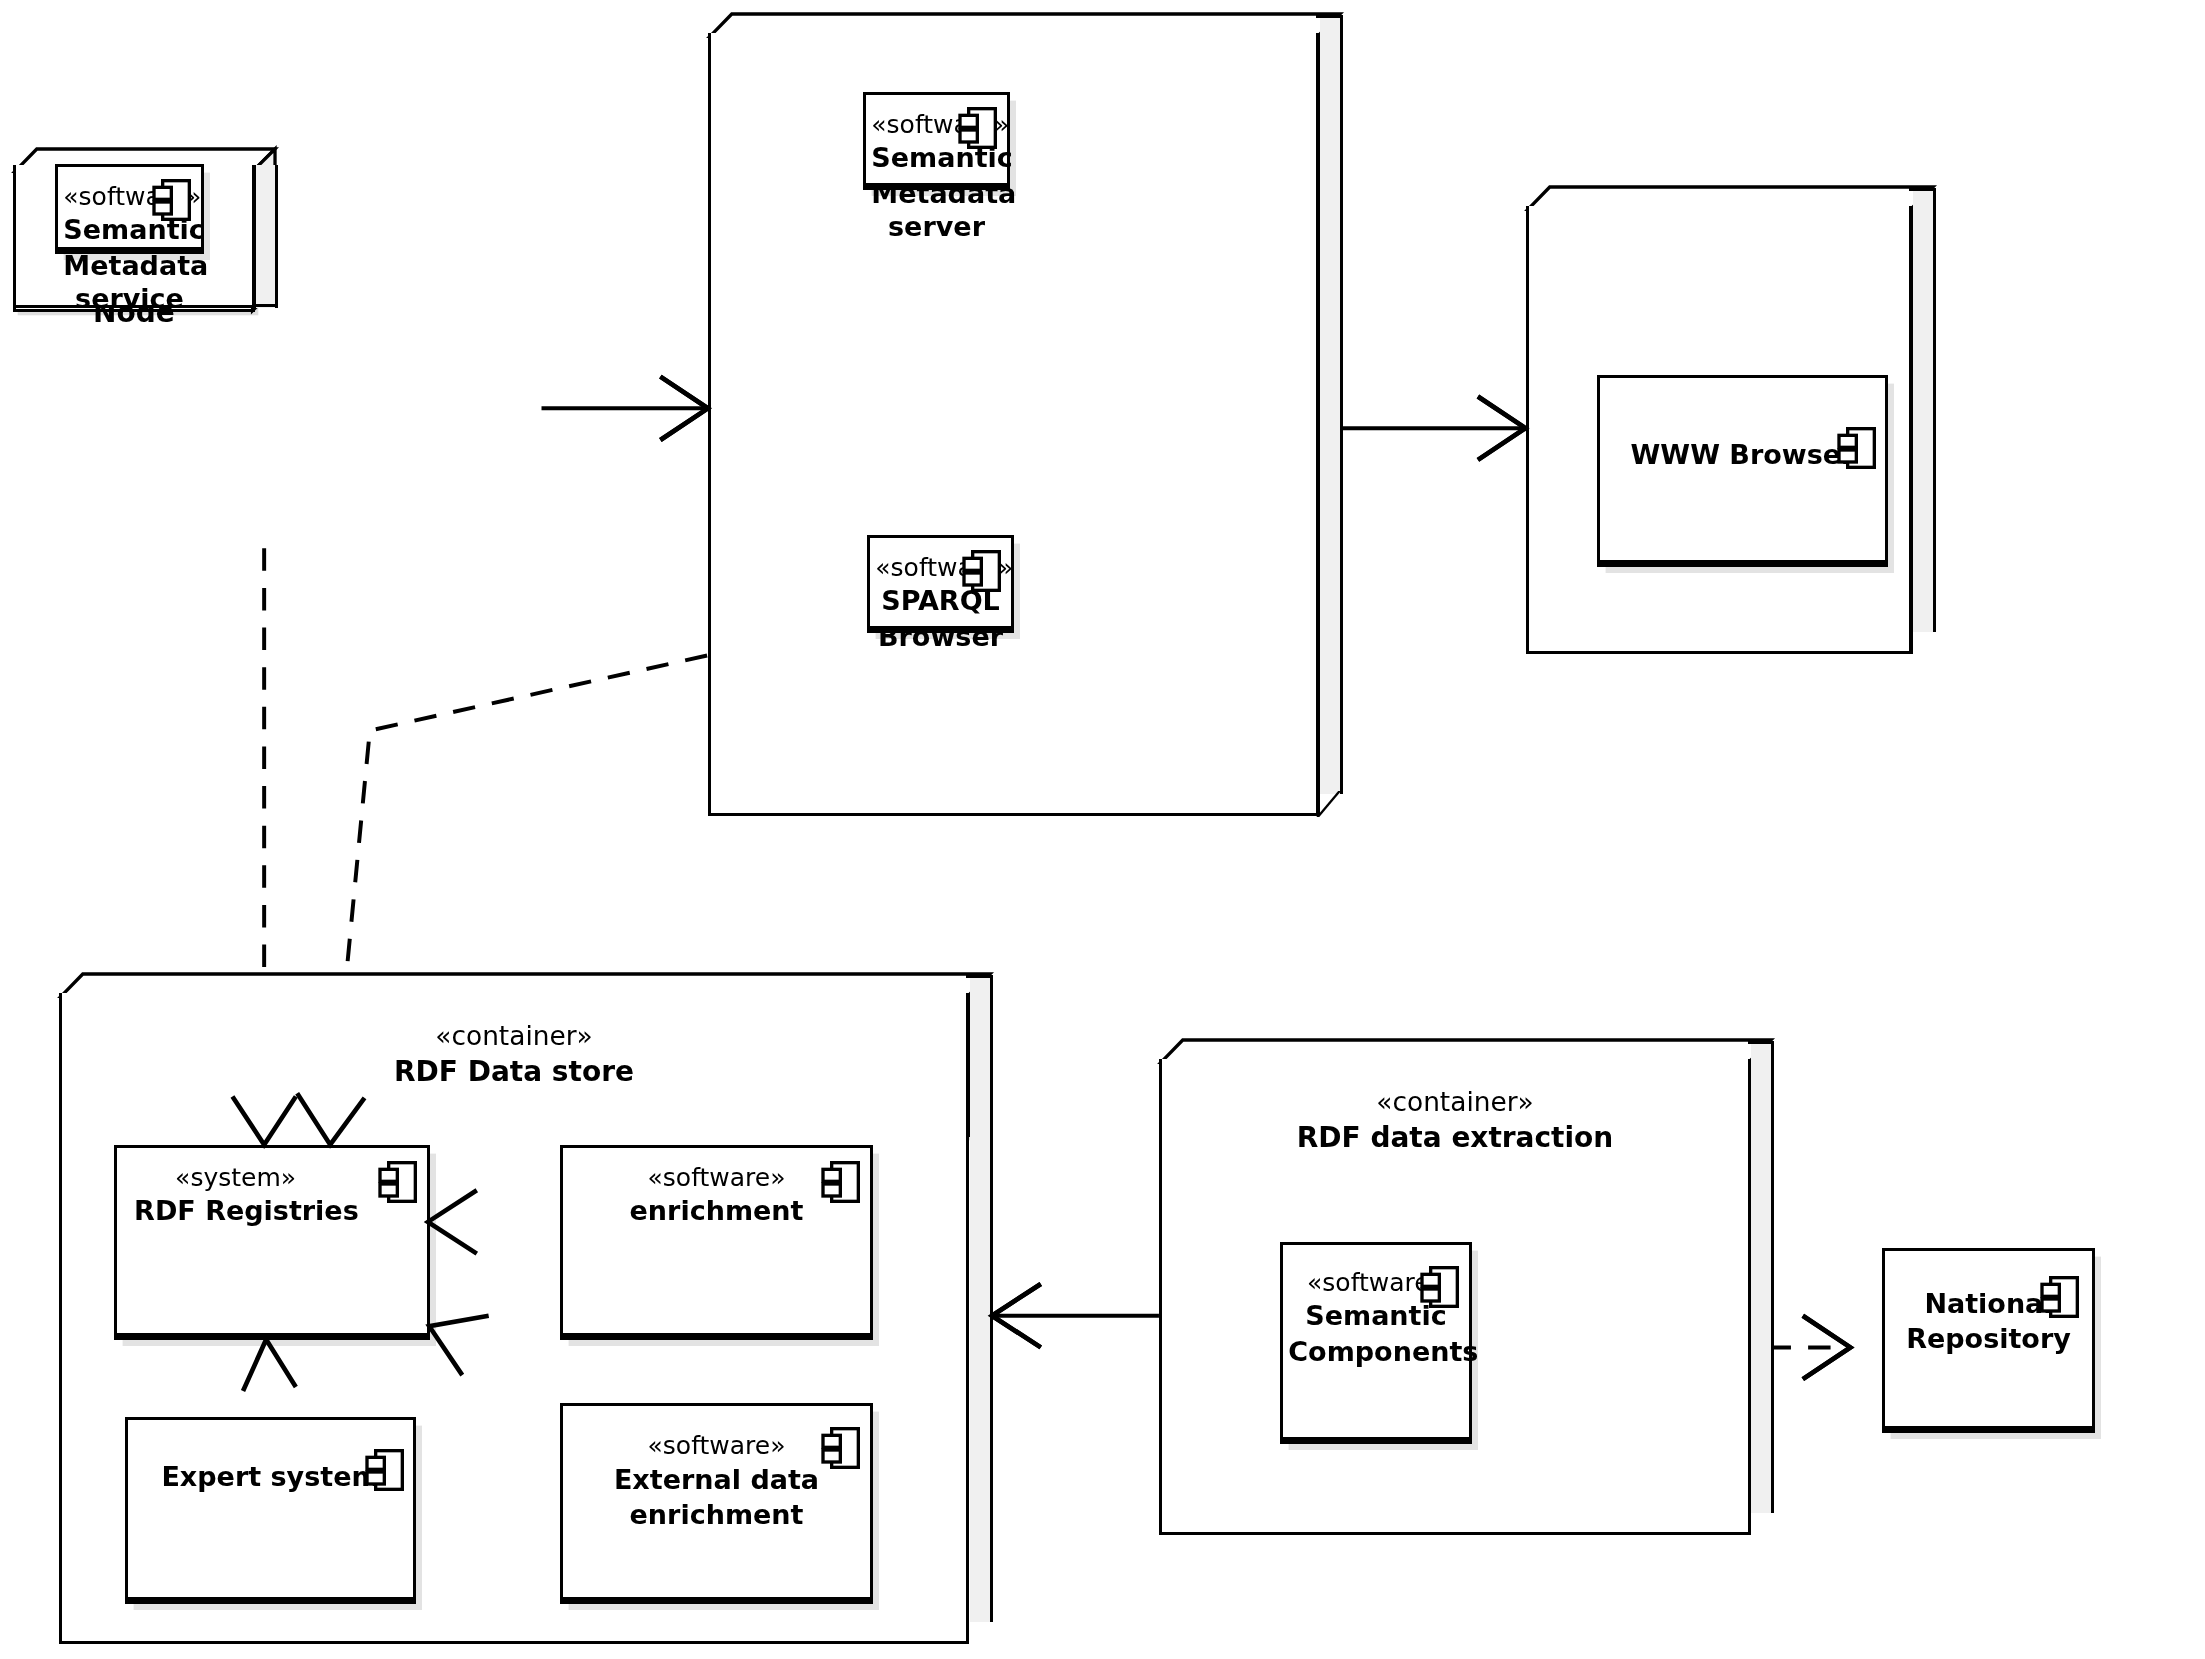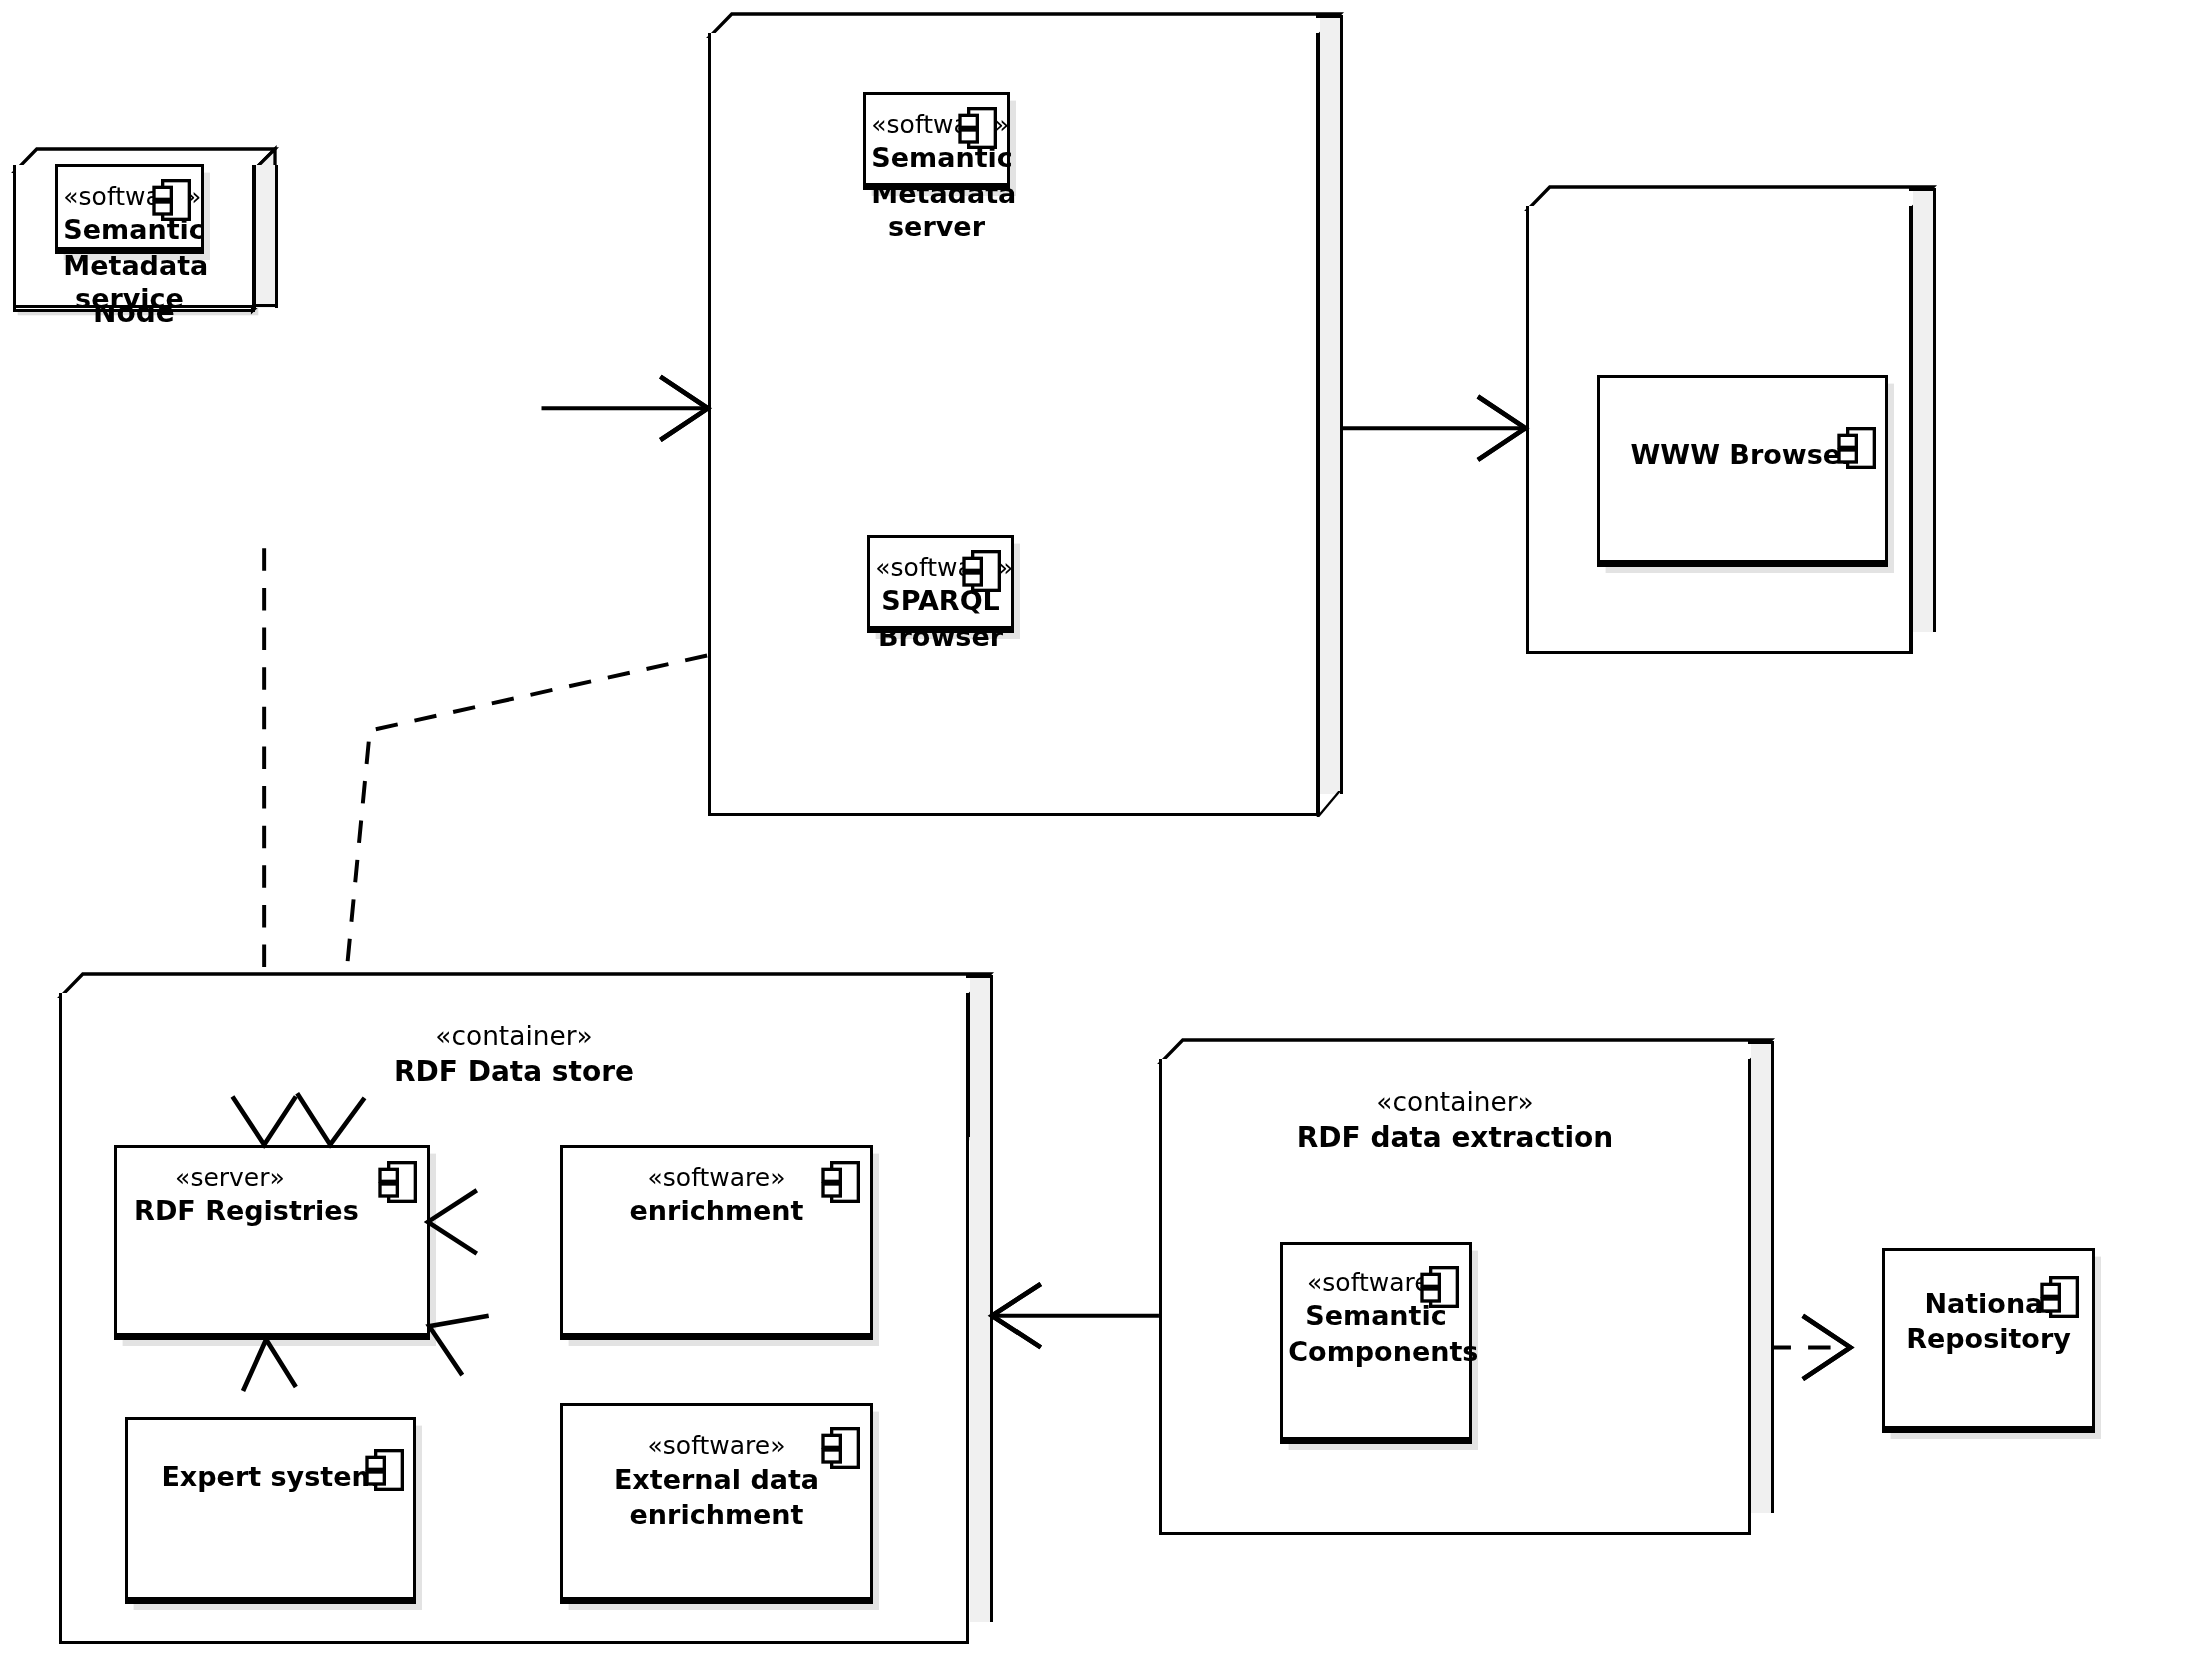--- a/index.html
+++ b/index.html
@@ -300,21 +300,21 @@
   <div style="position:absolute; left:966px; top:993px; width:3.3px; height:651px; background:#000;"></div>
   <div style="position:absolute; left:966px; top:975px; width:26px; height:3.3px; background:#000;"></div>
 
   <div style="position:absolute; left:59px; top:995px; width:910px; text-align:center;">
     <div style="font-size:26.4px; color:#000; margin-top:25px;">«container»</div>
     <div style="font-size:28px; font-weight:bold; color:#000; margin-top:4px;">RDF Data store</div>
   </div>
 
   <div class="comp" style="left:114px; top:1145px; width:316px; height:195px;">
     <div class="ctext" style="left:2.6px; right:2.6px; text-align:left; padding-left:14.5px;">
-      <div class="cstereo" style="padding-left:41px;">«server»</div>
+      <div class="cstereo" style="padding-left:41px;">«system»</div>
       <div class="cname">RDF Registries</div>
     </div>
     <span class="comp-icon" style="right:9.2px; top:12px;">
       <svg viewBox="0 0 60 66">
         <rect x="16" y="4" width="40" height="58" fill="#ffffff" stroke="#000" stroke-width="5"></rect>
         <rect x="3" y="14" width="26" height="18" fill="#ffffff" stroke="#000" stroke-width="5"></rect>
         <rect x="3" y="36" width="26" height="18" fill="#ffffff" stroke="#000" stroke-width="5"></rect>
       </svg>
     </span>
   </div>

